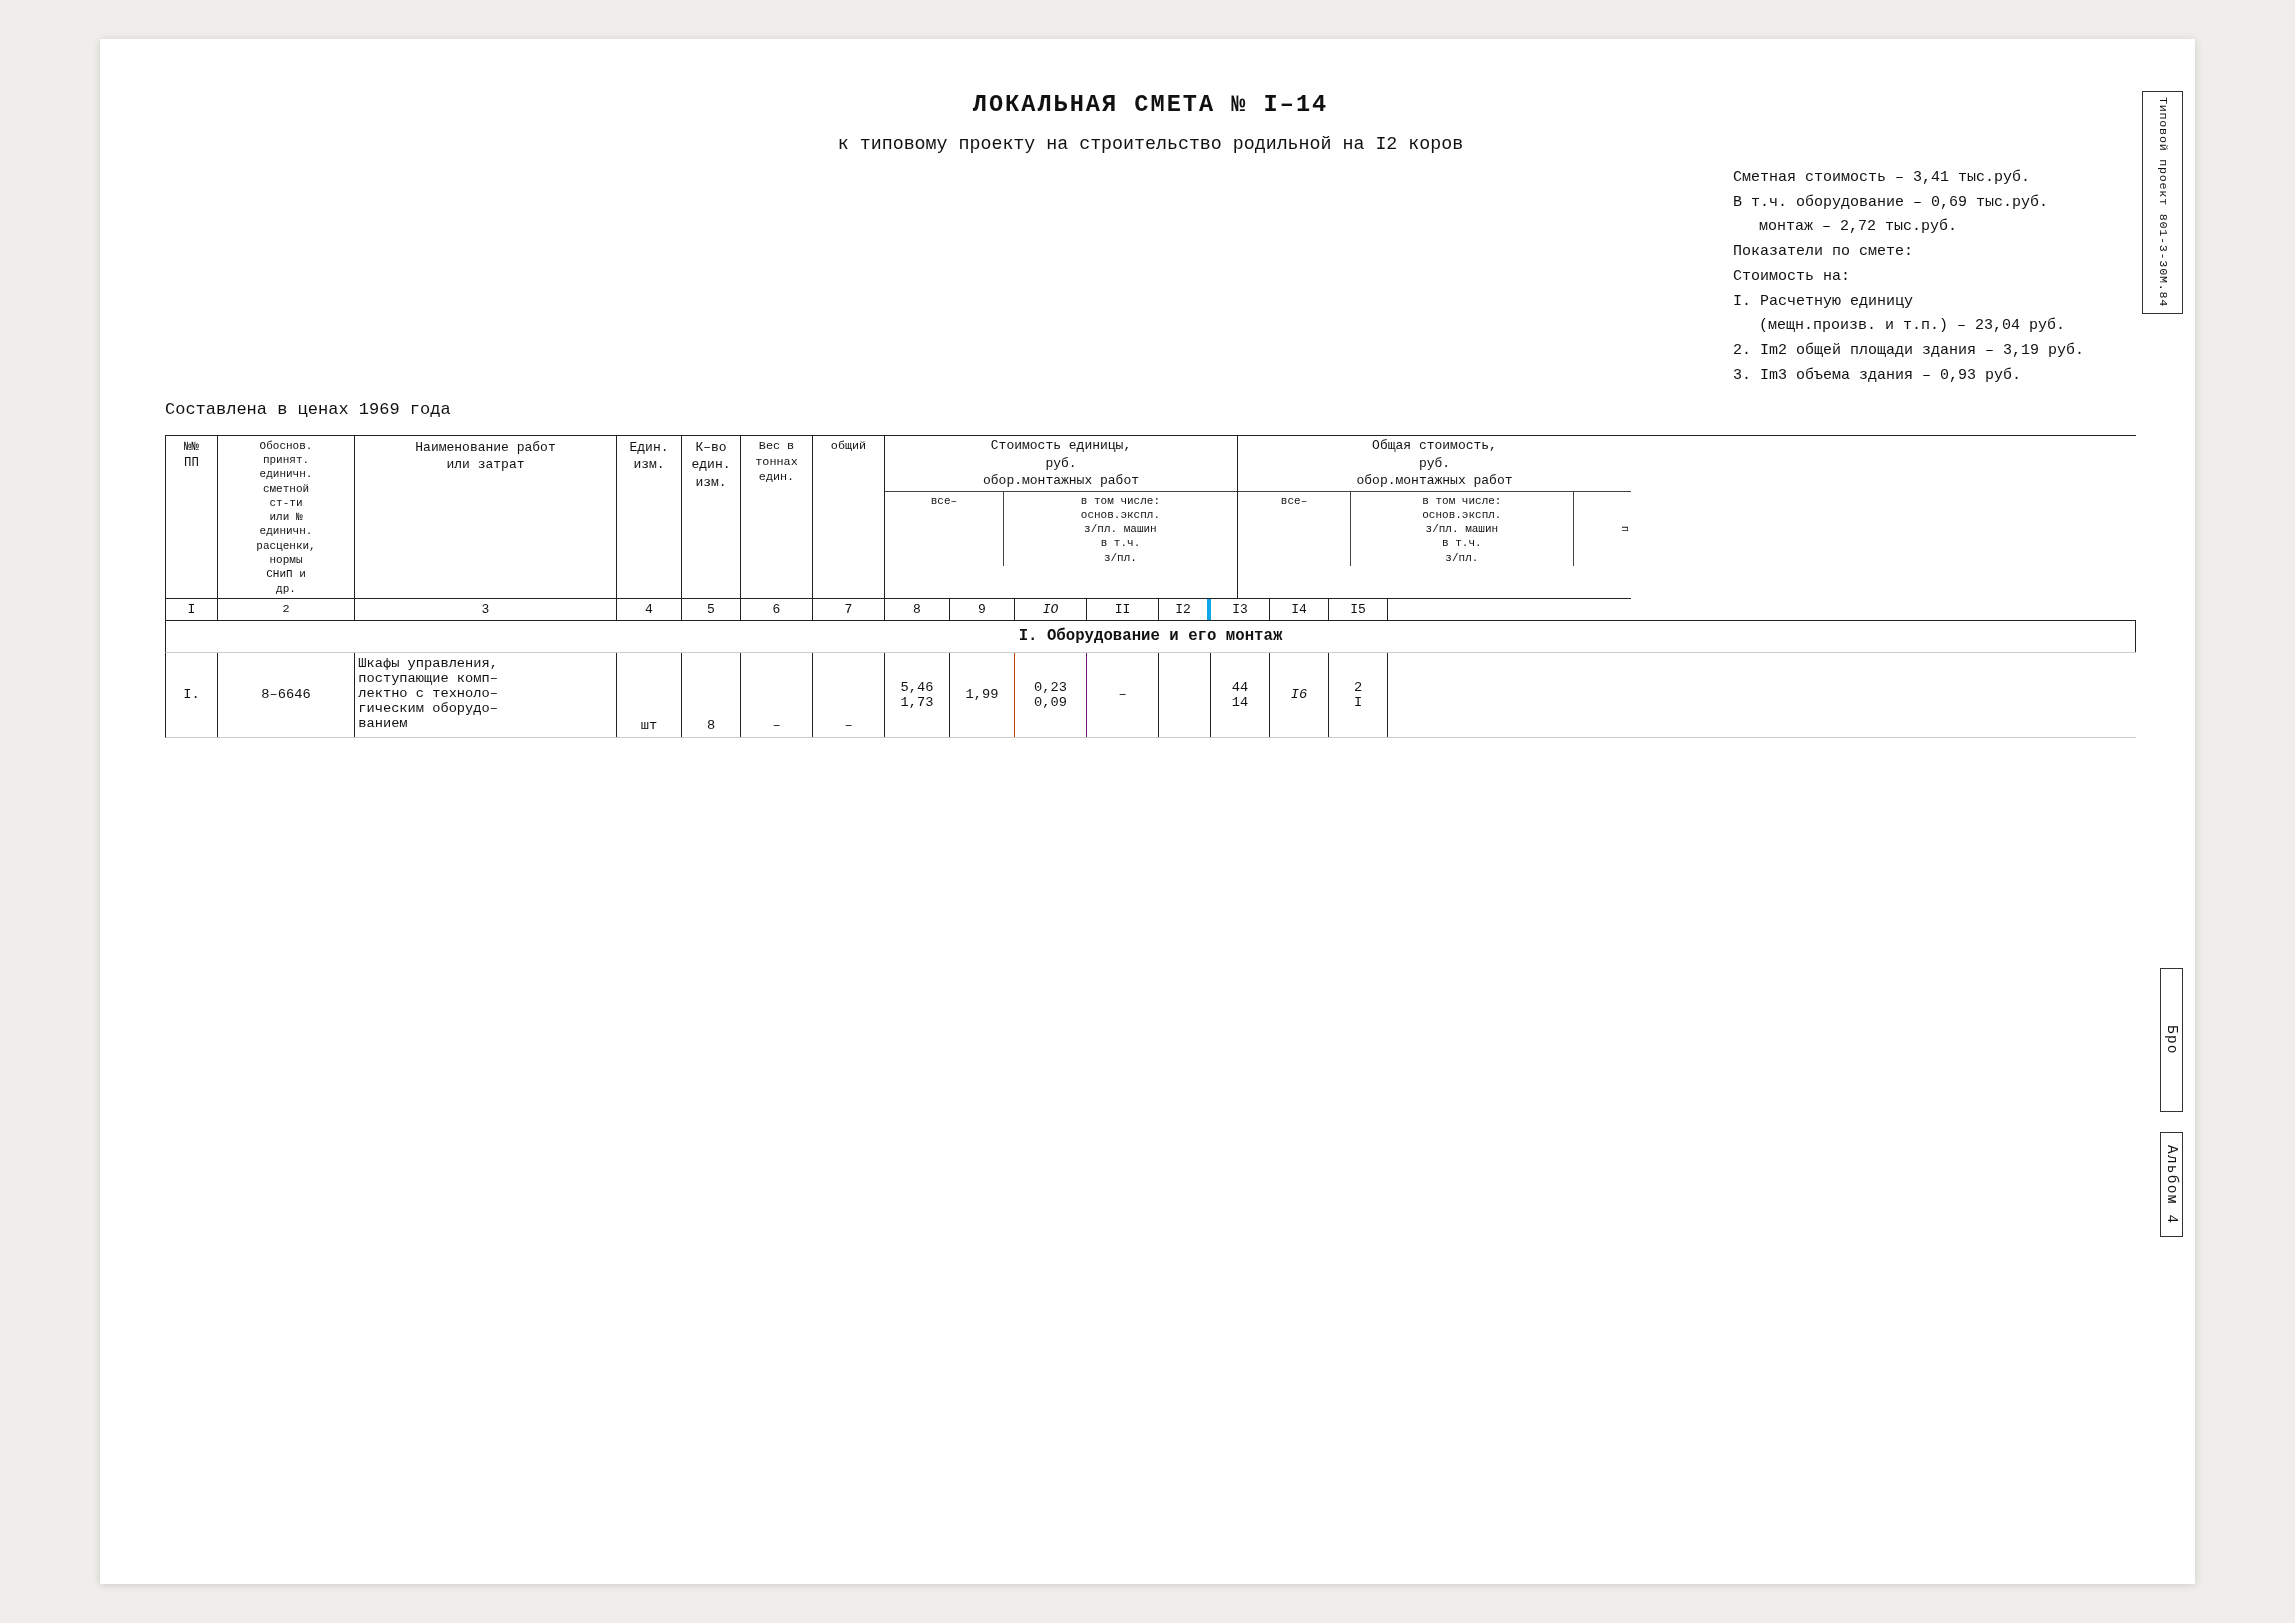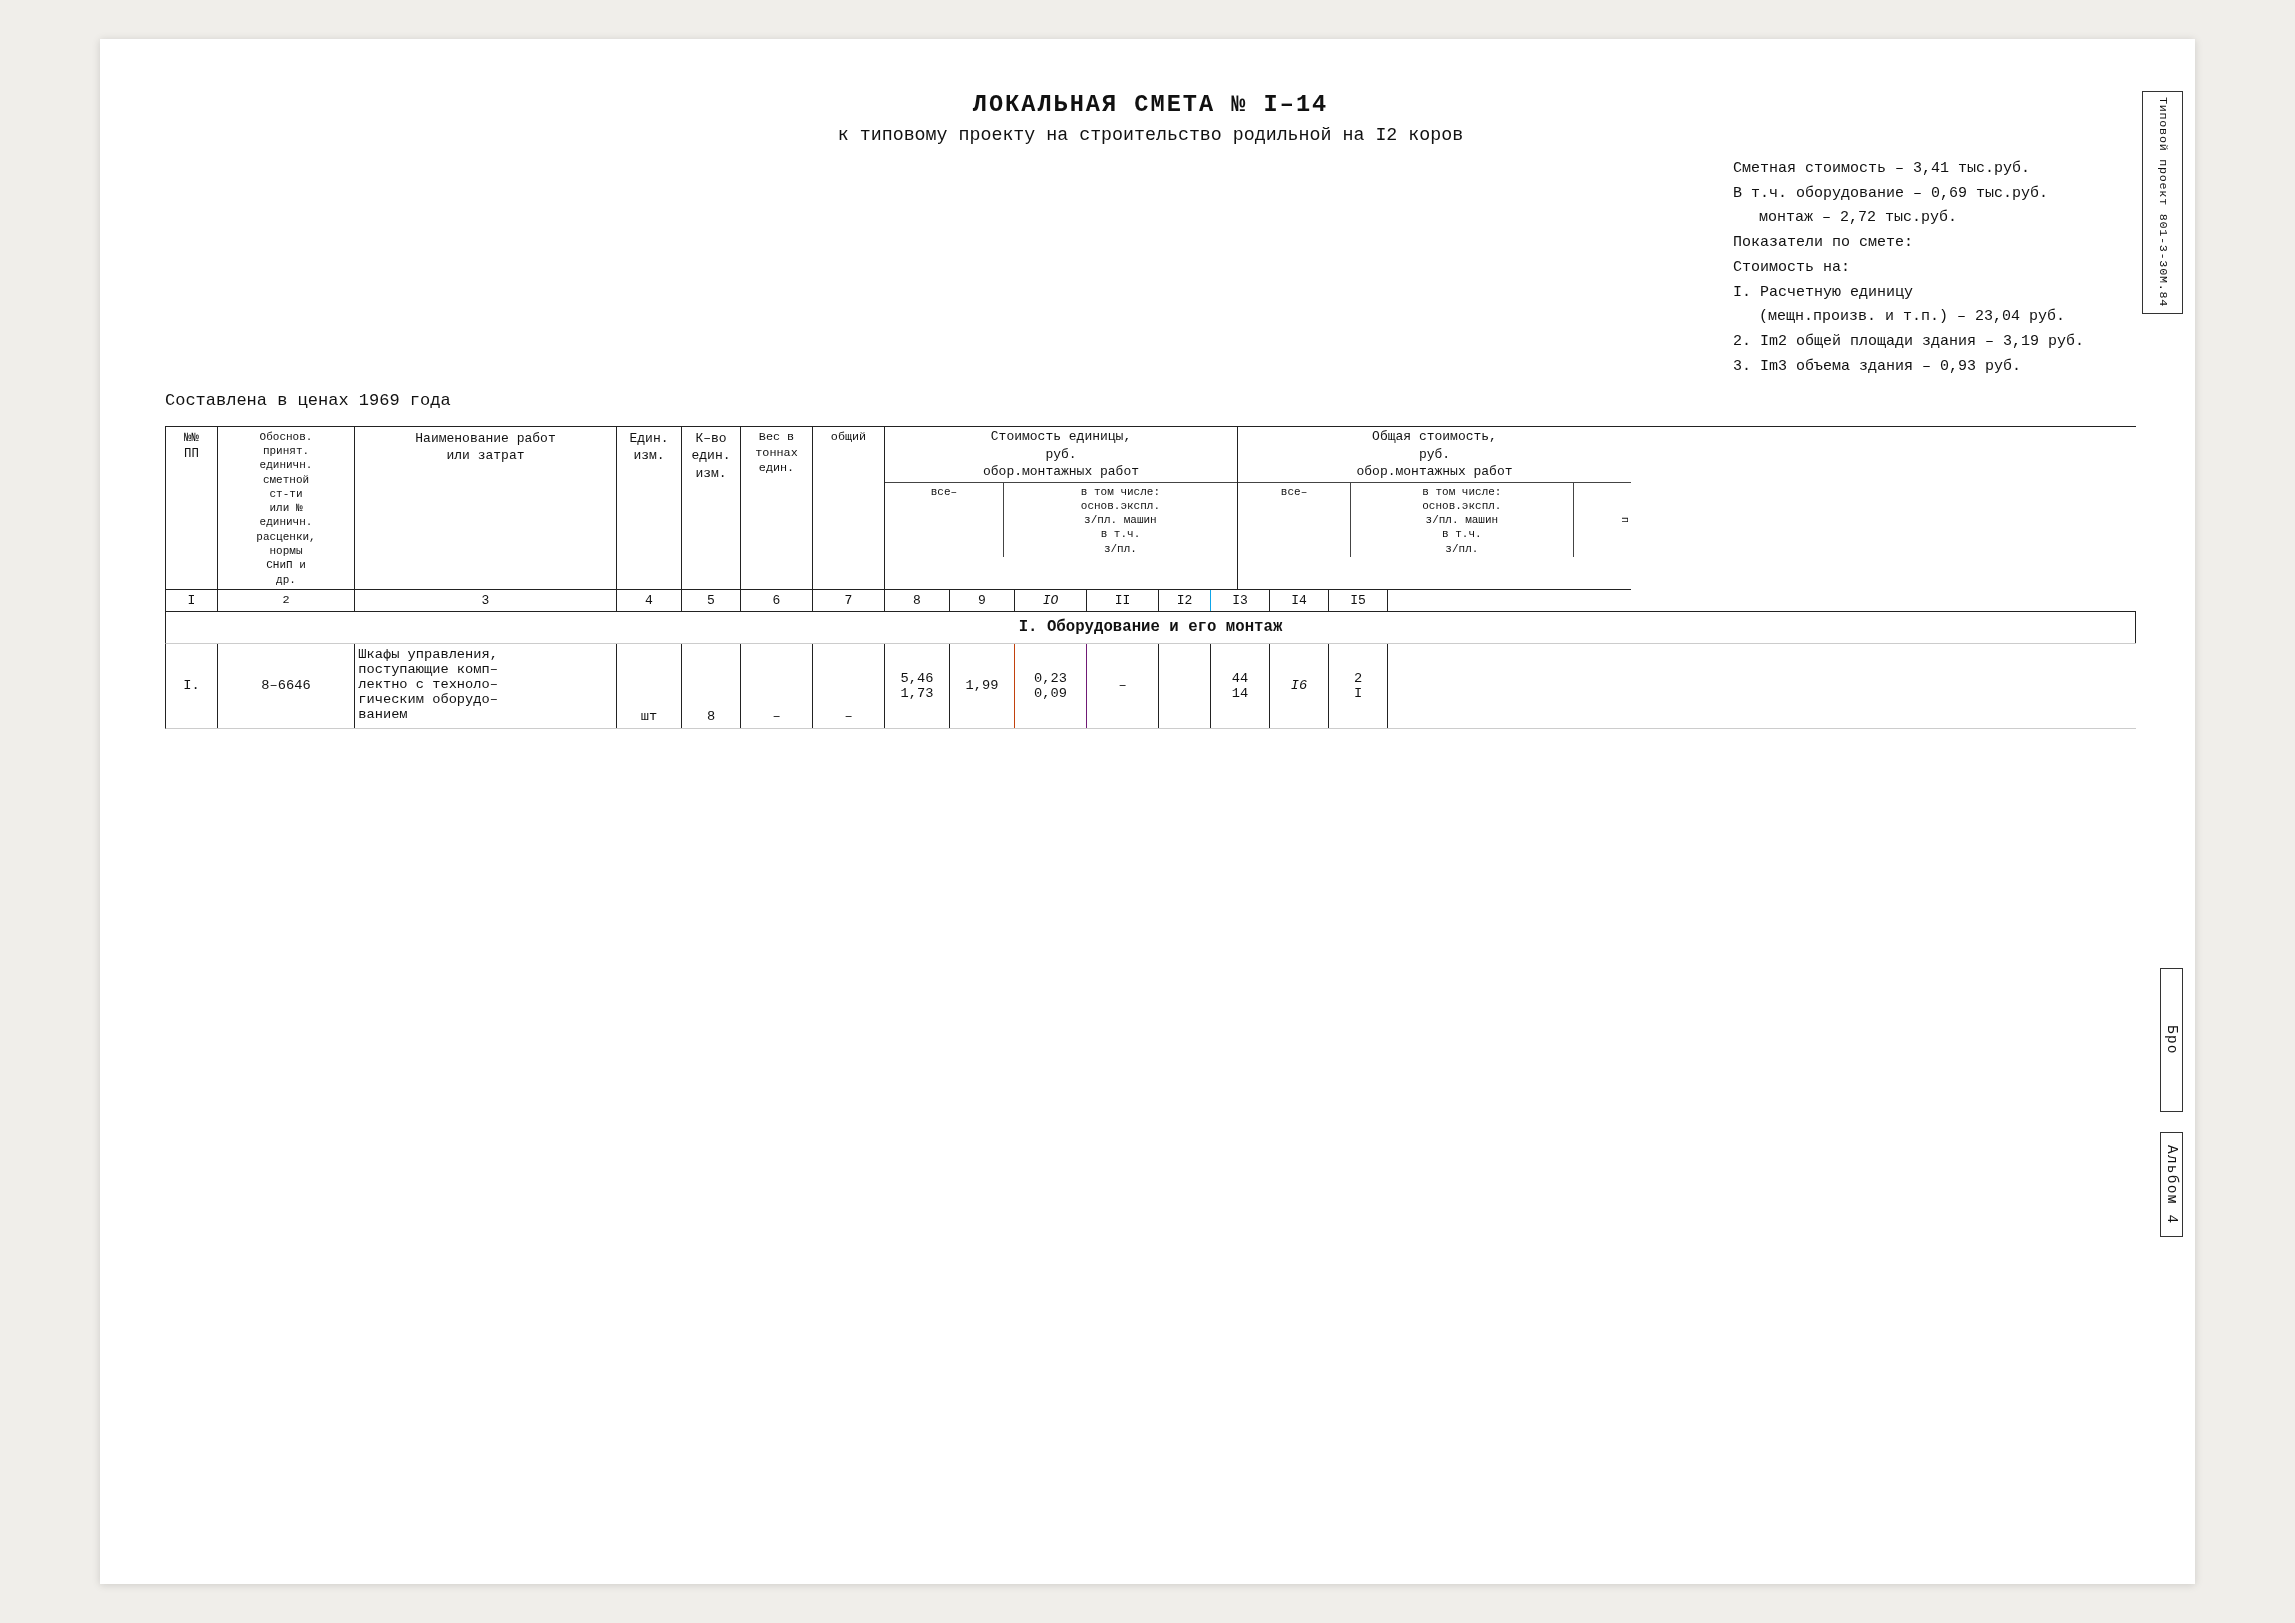--- a/index.html
+++ b/index.html
@@ -22,21 +22,21 @@
       box-shadow: 0 1.3px 7.9px rgba(0,0,0,0.15);
     }
     .title-block {
       text-align: center;
       margin-bottom: 11.8px;
     }
     .main-title {
       font-size: 23.6px;
       font-weight: bold;
       letter-spacing: 2px;
-      margin-bottom: 7px;
+      margin-bottom: 16px;
       text-align: center;
     }
     .subtitle {
       font-size: 18.3px;
       text-align: center;
       margin-bottom: 3.9px;
     }
     .subtitle2 {
       font-size: 18.3px;
       text-align: center;
@@ -313,21 +313,21 @@
       <div class="col-osnov">2</div>
       <div class="col-naim">3</div>
       <div class="col-ed">4</div>
       <div class="col-kvo">5</div>
       <div class="col-ves-ed">6</div>
       <div class="col-ves-obsh">7</div>
       <div style="width:65px; border-right:1px solid #222; padding:2.6px 3.3px; text-align:center;">8</div>
       <div style="width:65px; border-right:1px solid #222; padding:2.6px 3.3px; text-align:center;">9</div>
       <div style="width:72px; border-right:1px solid #222; padding:2.6px 3.3px; text-align:center;font-style:italic;">IO</div>
       <div style="width:72px; border-right:1px solid #222; padding:2.6px 3.3px; text-align:center;">II</div>
-      <div style="width:52px; border-right:1px solid #0ea5e9; padding:2.6px 3.3px; text-align:center;">I2</div>
+      <div style="width:52px; border-right:4px solid #0ea5e9; padding:2.6px 3.3px; text-align:center;">I2</div>
       <div style="width:59px; border-right:1px solid #222; padding:2.6px 3.3px; text-align:center;">I3</div>
       <div style="width:59px; border-right:1px solid #222; padding:2.6px 3.3px; text-align:center;">I4</div>
       <div style="width:59px; border-right:1px solid #222; padding:2.6px 3.3px; text-align:center;">I5</div>
     </div>
 
     <div class="section-row">
       <div style="flex:1; text-align:center; font-weight:bold; border-right:1px solid #222; padding:6.5px 3.3px; font-size:15.7px;">
         <span>I. Оборудование и его монтаж</span>
       </div>
     </div>

